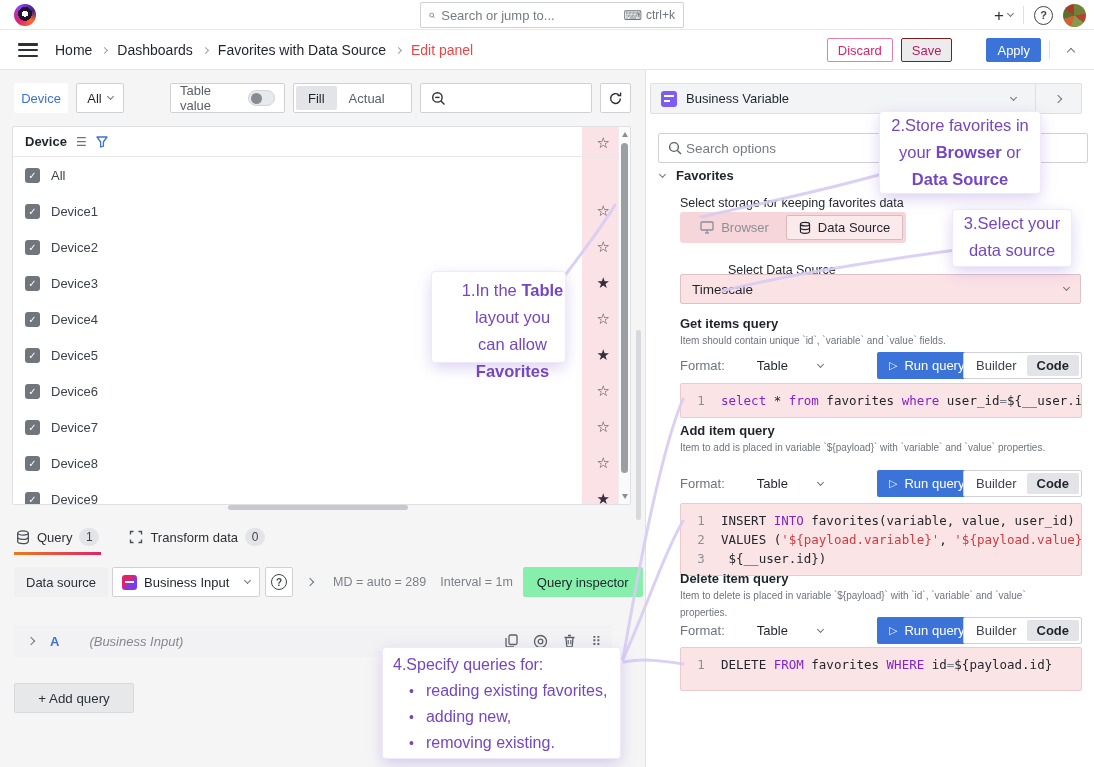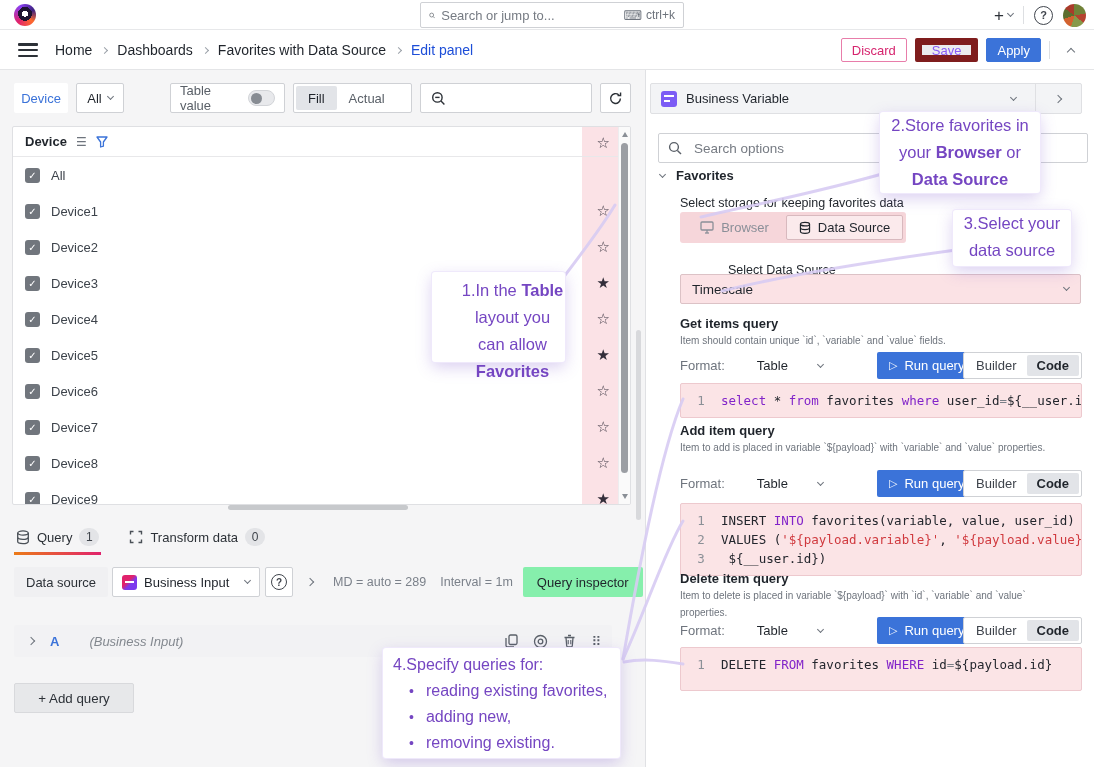--- a/index.html
+++ b/index.html
@@ -30,26 +30,26 @@
   .helpbtn { width:19px; height:19px; border:1.5px solid #40454d; border-radius:50%; display:flex; align-items:center; justify-content:center; font-size:11px; font-weight:700; color:#40454d; }
   .avatar { width:23px; height:23px; border-radius:50%;
             background:conic-gradient(#708238 0 22%, #b5432f 0 36%, #87994a 0 55%, #d2622f 0 70%, #5d6e2e 0 85%, #a93b2a 0); }
 
   
   .navbar { position:absolute; left:0; top:30px; width:1094px; height:40px; background:#fff; border-bottom:1px solid #e4e5e7; z-index:2; }
   .burger { position:absolute; left:18px; top:13px; width:20px; height:14px; display:flex; flex-direction:column; justify-content:space-between; }
   .burger i { display:block; height:2.5px; background:#2c3137; border-radius:1px; }
   .crumbs { position:absolute; left:55px; top:0; height:40px; display:flex; align-items:center; gap:10px; font-size:14px; }
   .crumbs .sep { width:5px; height:5px; border-right:1.5px solid #9aa0a8; border-bottom:1.5px solid #9aa0a8; transform:rotate(-45deg); }
-  .crumbs .last { color:#1d4ed8; }
+  .crumbs .last { color:#ef4444; }
   .nav-actions { position:absolute; right:10px; top:0; height:40px; display:flex; align-items:center; gap:8px; }
   .btn { display:inline-flex; align-items:center; justify-content:center; height:24px; padding:0 10px; border-radius:2px; font-size:13px; cursor:pointer; }
   .btn.discard { background:#fff; border:1px solid #e87daa; color:#d6246e; }
-  .btn.save { background:#ececee; border:7px solid #7f1d1d; color:#8b5cf6; }
-  .btn.apply { background:#3b73d9; border:1px solid #3b73d9; color:#fff; }
+  .btn.save { background:#ececee; border:1px solid #7f1d1d; color:#be185d; }
+  .btn.apply { background:#3b73d9; border:1px solid #3b73d9; color:#fff;margin-left:26px; }
   .collapse-ch { width:26px; height:24px; display:flex; align-items:center; justify-content:center; }
 
   
   .rightpane { position:absolute; left:645px; top:70px; width:449px; height:697px; background:#fff; border-left:1px solid #e0e1e4; z-index:1; }
 
   
   .tb-item { position:absolute; top:83px; height:30px; display:flex; align-items:center; z-index:2; }
   .device-btn { left:14px; width:54px; justify-content:center; background:#fff; border-radius:2px; color:#3b73d9; font-weight:500; }
   .all-dd { left:76px; width:48px; background:#fff; border:1px solid #cfd1d5; border-radius:2px; justify-content:center; gap:6px; }
   .tableview { left:170px; width:115px; background:#fff; border:1px solid #cfd1d5; border-radius:2px; padding:0 9px; gap:8px; color:#5a6068; }
@@ -112,21 +112,21 @@
 
   
   .pvheader { position:absolute; left:650px; top:83px; width:432px; height:31px; background:#f3f4f6; border:1px solid #dfe0e3; border-radius:2px; display:flex; align-items:center; padding:0 10px; gap:9px; z-index:2; }
   .pv-ic { width:16px; height:16px; border-radius:3px; background:#7c5cf5; position:relative; }
   .pv-ic::before { content:""; position:absolute; left:3px; top:4px; width:10px; height:2px; background:#fff; }
   .pv-ic::after { content:""; position:absolute; left:3px; top:9px; width:6px; height:2px; background:#fff; }
   .pv-title { font-weight:500; }
   .pv-chev { margin-left:auto; }
   .pv-div { width:1px; height:29px; background:#dfe0e3; margin-left:10px; }
   .pv-next { width:26px; display:flex; align-items:center; justify-content:center; }
-  .optsearch { position:absolute; left:658px; top:133px; width:430px; height:30px; background:#fff; border:1px solid #cfd1d5; border-radius:2px; display:flex; align-items:center; gap:12px; padding:0 9px; z-index:2; }
+  .optsearch { position:absolute; left:658px; top:133px; width:430px; height:30px; background:#fff; border:1px solid #cfd1d5; border-radius:2px; display:flex; align-items:center; gap:4px; padding:0 9px; z-index:2; }
   .optsearch input { flex:1; border:none; outline:none; font-size:13.5px; background:transparent; font-family:inherit; color:#3f444c; }
   .optsearch input::placeholder { color:#767b83; }
   .favhead { position:absolute; left:660px; top:168px; display:flex; align-items:center; gap:11px; font-weight:700; z-index:2; }
   .optlabel { position:absolute; color:#24292f; font-weight:500; font-size:12.5px; z-index:2; }
   .storage-seg { position:absolute; left:680px; top:212px; width:226px; height:31px; background:#f6d6da; border-radius:3px; display:flex; padding:3px; z-index:2; }
   .sseg { display:flex; align-items:center; justify-content:center; gap:7px; border-radius:2px; color:#8a8f98; }
   .sseg.browser { width:103px; }
   .sseg.dsrc { width:117px; background:#fbeaec; border:1px solid #d8b9be; color:#1f242b; font-weight:500; }
   .pinksel { position:absolute; left:680px; top:274px; width:401px; height:30px; background:#fbe2e5; border:1px solid #dcc2c6; border-radius:2px; display:flex; align-items:center; padding:0 11px; font-size:13.5px; z-index:2; }
   .pinksel .chev { margin-left:auto; }

